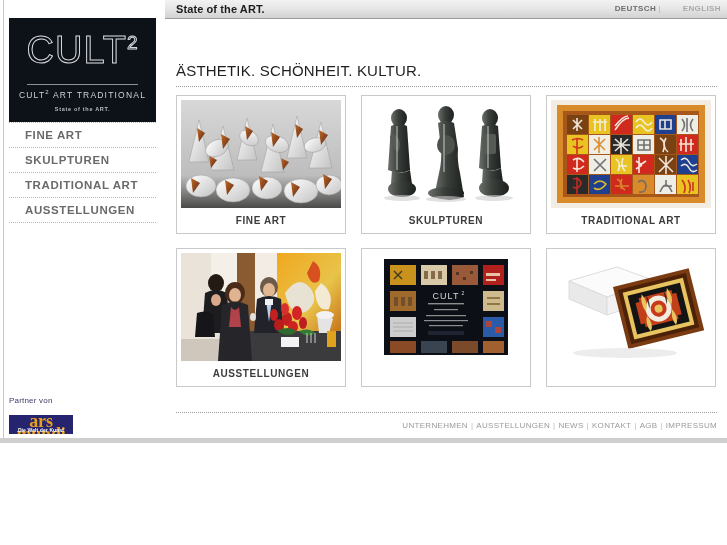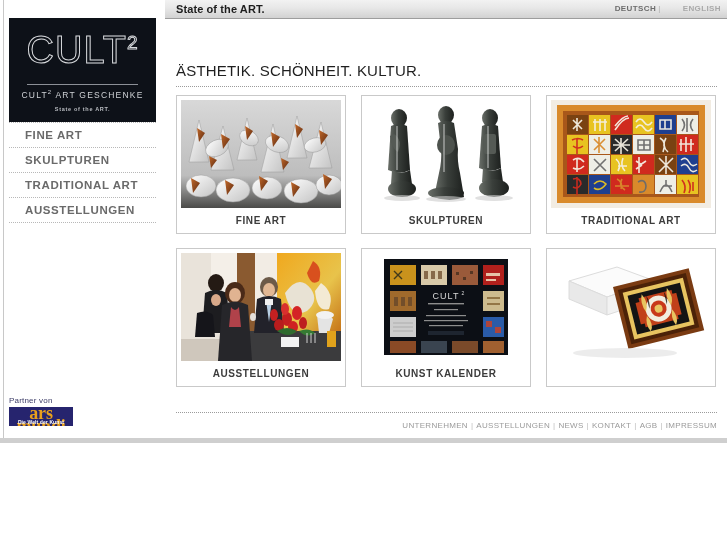--- a/index.html
+++ b/index.html
@@ -145,21 +145,21 @@
 
   
   #partner {
     position: absolute;
     left: 9px; top: 396px;
     width: 120px;
   }
   #partner-label {
     font-size: 8px;
     color: #3b3b66;
-    margin-bottom: 2px;
+    margin-bottom: 10px;
     letter-spacing: .2px;
   }
   #ars-mundi {
     position: relative;
     width: 64px; height: 19px;
     background: #26246e;
     overflow: hidden;
     cursor: pointer;
   }
   #ars-mundi-top {
@@ -268,21 +268,21 @@
       <span class="lang-link">DEUTSCH</span><span class="lang-sep">|</span><span class="lang-link inactive">ENGLISH</span>
     </div>
   </div>
 
   <div id="sidebar">
     <div id="sidebar-rule"></div>
 
     <div id="logo">
       <div id="logo-wordmark"><span>CULT</span><span class="sup">2</span></div>
       <div id="logo-divider"></div>
-      <div id="logo-sub"><span>CULT</span><span class="sup">2</span><span> ART GESCHENKE</span></div>
+      <div id="logo-sub"><span>CULT</span><span class="sup">2</span><span> ART TRADITIONAL</span></div>
       <div id="logo-tag">State of the ART.</div>
     </div>
 
     <nav id="nav">
       <div class="nav-sep"></div>
       <a class="nav-item">FINE ART</a>
       <div class="nav-sep"></div>
       <a class="nav-item">SKULPTUREN</a>
       <div class="nav-sep"></div>
       <a class="nav-item">TRADITIONAL ART</a>
@@ -607,21 +607,20 @@
               <g fill="#8d8d8d">
                 <rect x="62" y="50" width="36" height="1.4"></rect>
                 <rect x="68" y="56" width="24" height="1.2"></rect>
                 <rect x="60" y="62" width="40" height="1.2"></rect>
                 <rect x="58" y="67" width="44" height="1.2"></rect>
                 <rect x="63" y="72" width="34" height="1.2"></rect>
               </g>
               <rect x="62" y="78" width="36" height="4" fill="#1e2530"></rect>
             </svg>
           </div>
-          <div class="tile-caption">KUNST KALENDER</div>
         </a>
 
         <a class="tile">
           <div class="tile-img">
             <svg viewBox="0 0 160 108" preserveAspectRatio="none">
               <rect width="160" height="108" fill="#ffffff"></rect>
 
               <g>
                 <path d="M18 28 L66 14 L104 28 L56 44 Z" fill="#fbfbfb" stroke="#dcdcdc" stroke-width="1"></path>
                 <path d="M18 28 L56 44 L56 62 L18 46 Z" fill="#e9e9e9" stroke="#dcdcdc" stroke-width="1"></path>

